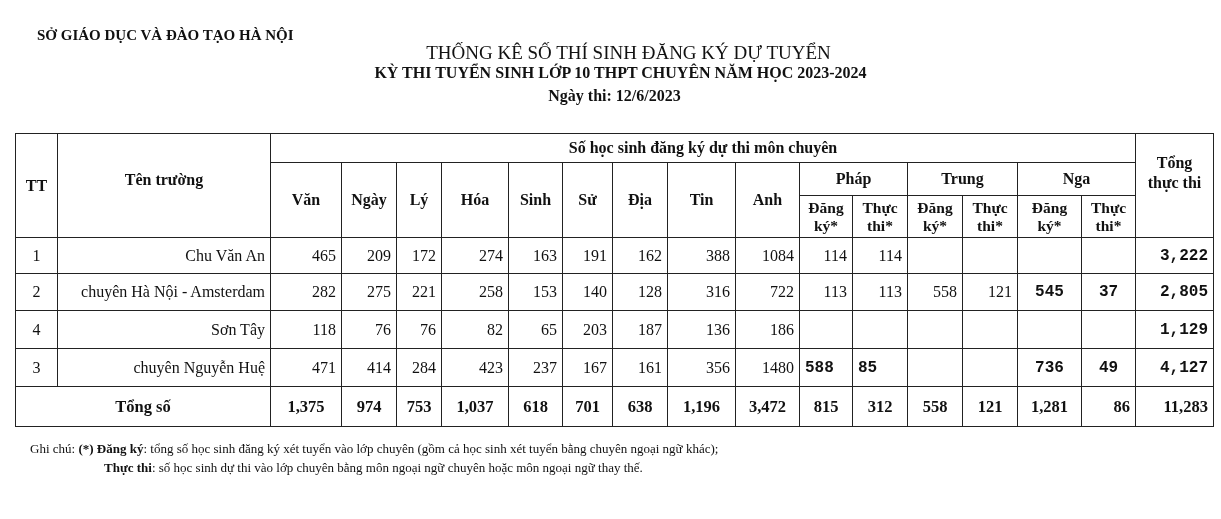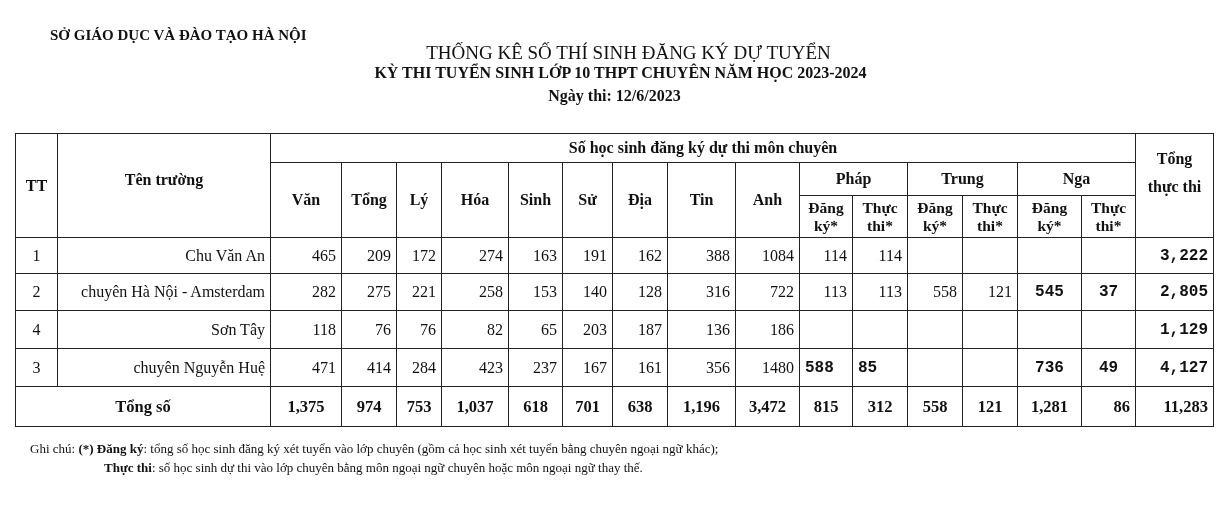--- a/index.html
+++ b/index.html
@@ -1,18 +1,18 @@
 <!DOCTYPE html>
 <html><head>
 <meta charset="utf-8">
 <style>
   html, body { margin: 0; padding: 0; background: #ffffff; }
   body { width: 1221px; height: 519px; position: relative; overflow: hidden;
          font-family: "Liberation Serif", "DejaVu Serif", serif; color: #111; }
-  .org { position: absolute; left: 37px; top: 27px; font-size: 15px; font-weight: bold; margin-left: 13px; }
+  .org { position: absolute; left: 37px; top: 27px; font-size: 15px; font-weight: bold; }
   .title { position: absolute; left: 0; width: 1221px; text-align: center; }
   .t1 { top: 42px; font-size: 19px; font-weight: normal; left: 18px; }
   .t2 { top: 64px; font-size: 16px; font-weight: bold; left: 10px; }
   .t3 { top: 87px; font-size: 16px; font-weight: bold; left: 4px; }
   table.stats { position: absolute; left: 15px; top: 133px; border-collapse: collapse;
                 table-layout: fixed; font-size: 16px; }
   table.stats td, table.stats th { border: 1.5px solid #222; padding: 0 5px; }
   th { font-weight: bold; text-align: center; vertical-align: middle; }
   .num { text-align: right; }
   .b { font-weight: bold; font-family: Liberation Mono, monospace; }
@@ -51,25 +51,25 @@
       <col style="width:55px">
       <col style="width:64px">
       <col style="width:54px">
     <col style="width:78px">
   </colgroup>
   <tbody>
       <tr style="height:29px">
     <th rowspan="3">TT</th>
     <th rowspan="3" style="vertical-align:middle;padding-bottom:11px">Tên trường</th>
     <th colspan="15">Số học sinh đăng ký dự thi môn chuyên</th>
-    <th rowspan="3" style="line-height:28px;padding-bottom:26px">Tổng thực thi</th>
+    <th rowspan="3" style="line-height:20px;padding-bottom:26px">Tổng thực thi</th>
   </tr>
   <tr style="height:33px">
     <th rowspan="2">Văn</th>
-    <th rowspan="2">Tổng</th>
+    <th rowspan="2">Ngày</th>
     <th rowspan="2">Lý</th>
     <th rowspan="2">Hóa</th>
     <th rowspan="2">Sinh</th>
     <th rowspan="2">Sử</th>
     <th rowspan="2">Địa</th>
     <th rowspan="2">Tin</th>
     <th rowspan="2">Anh</th>
     <th colspan="2">Pháp</th>
     <th colspan="2">Trung</th>
     <th colspan="2">Nga</th>

